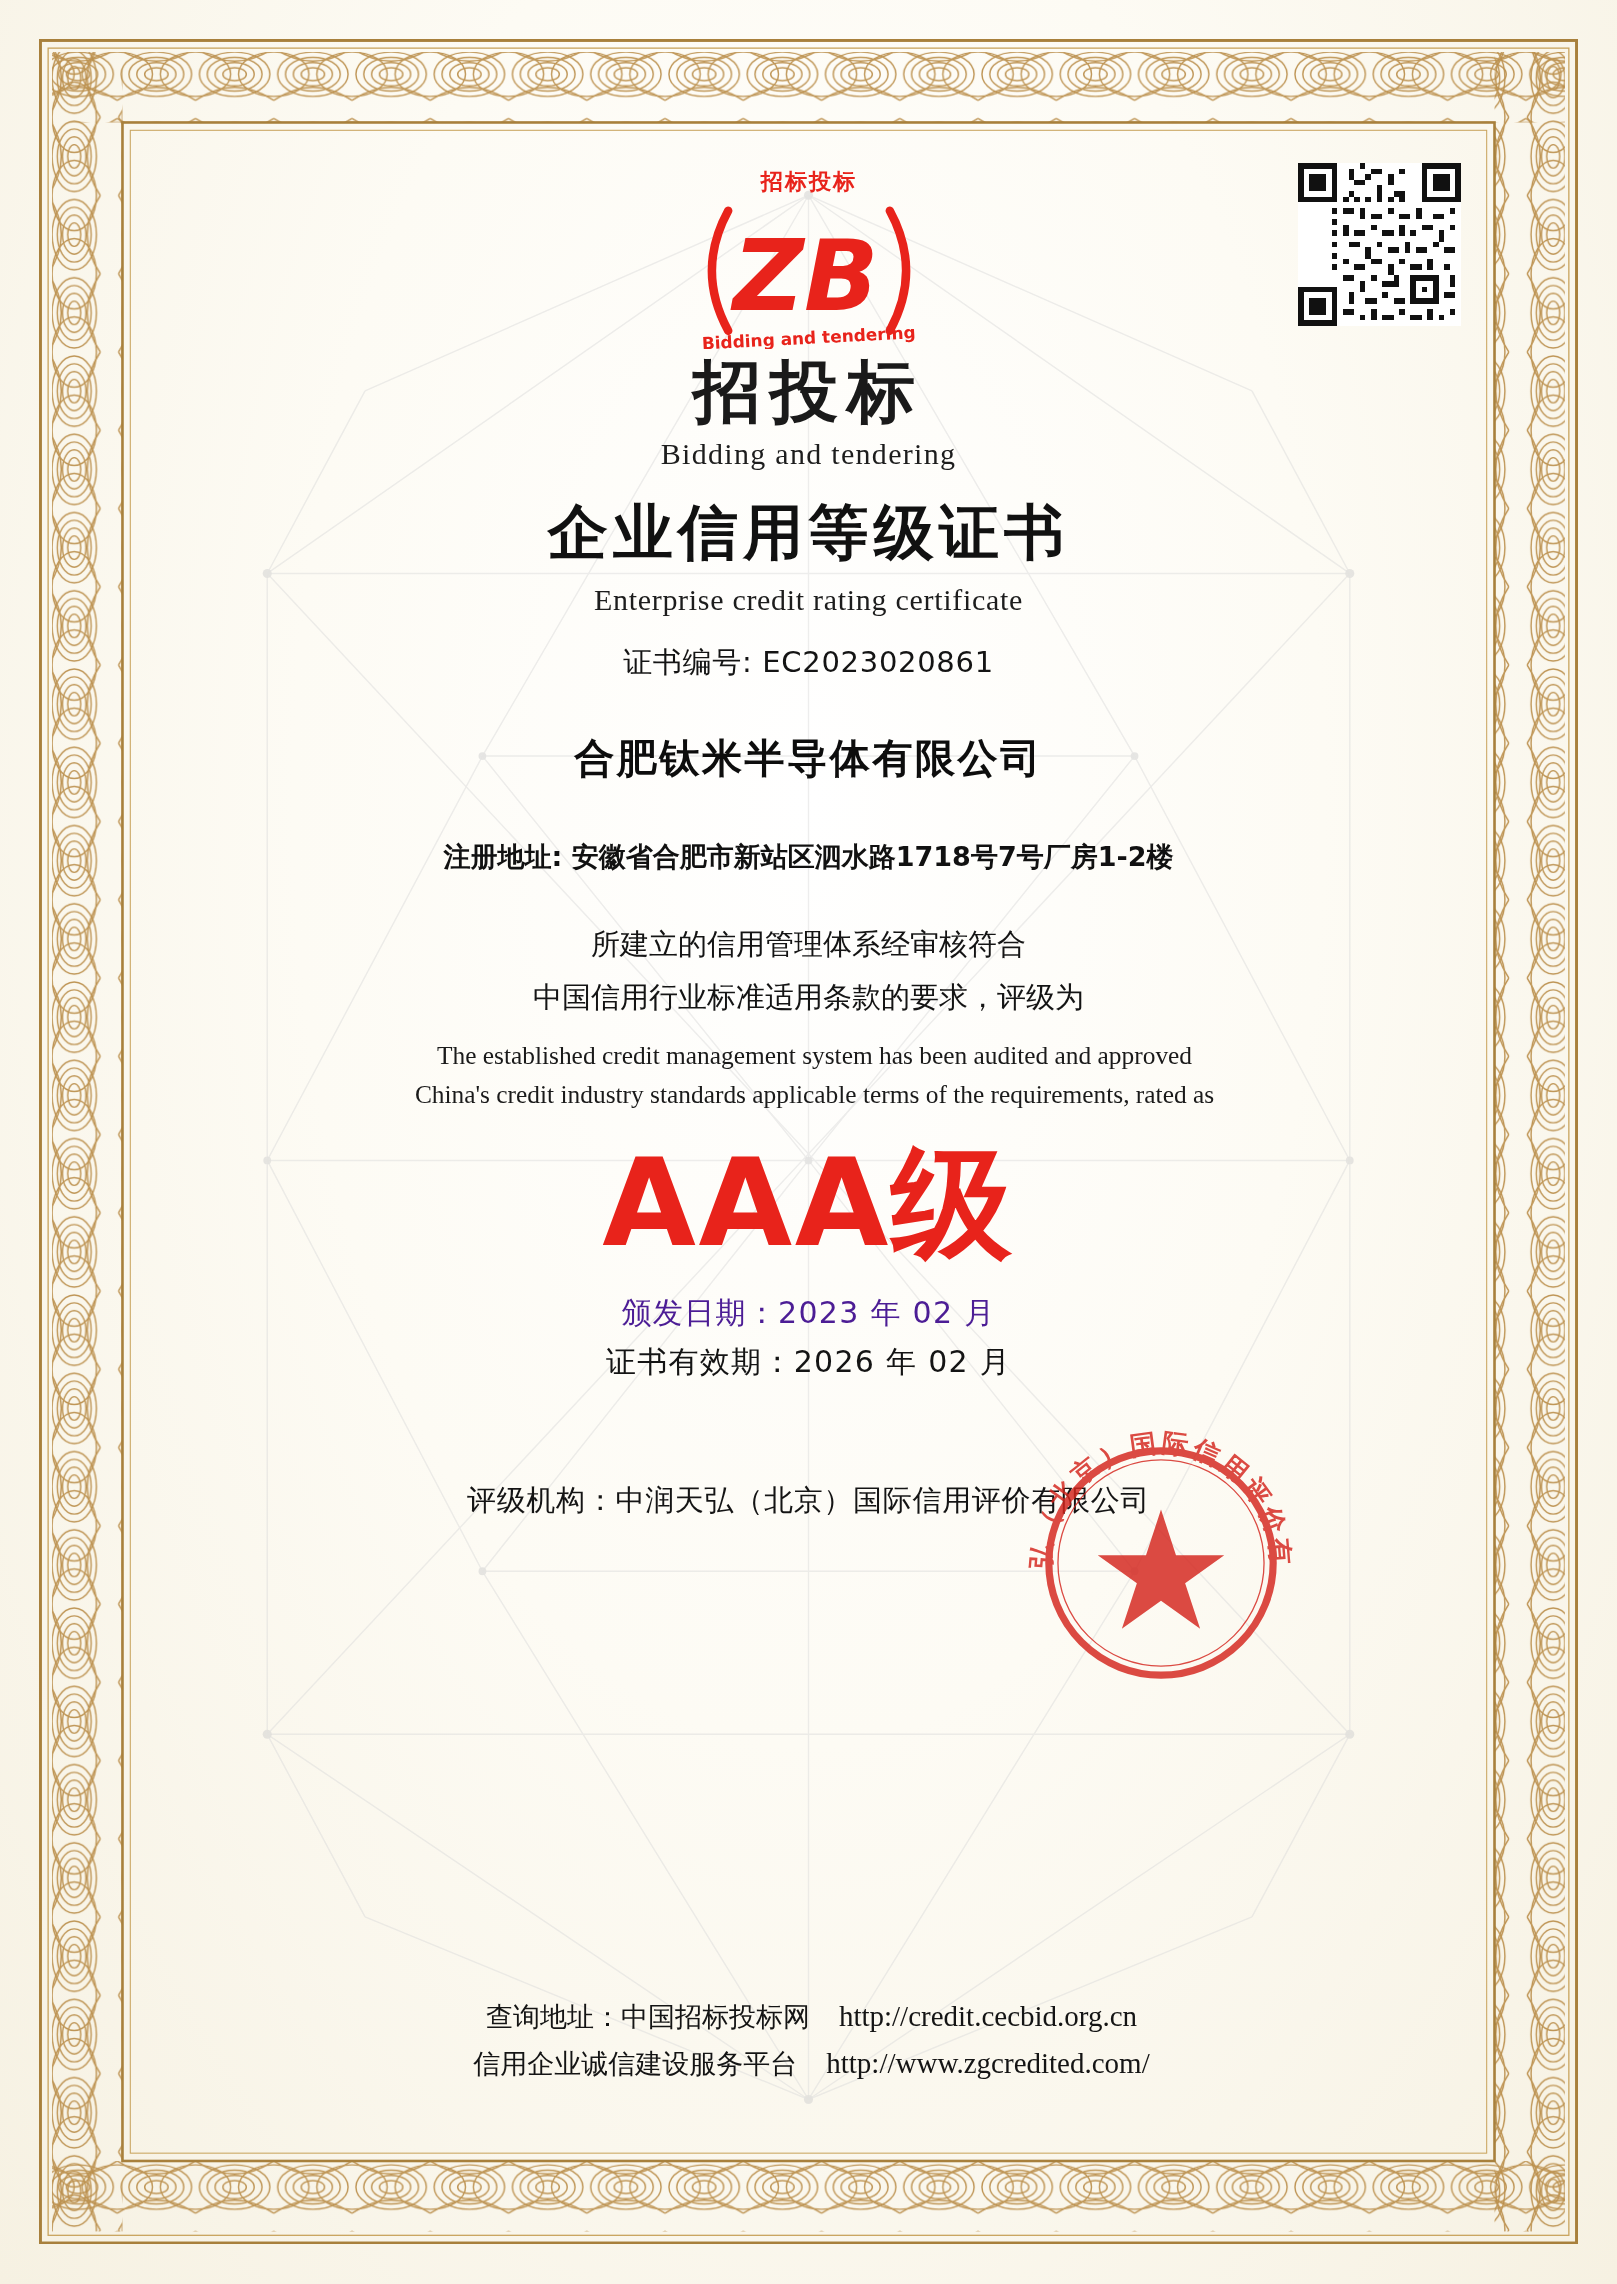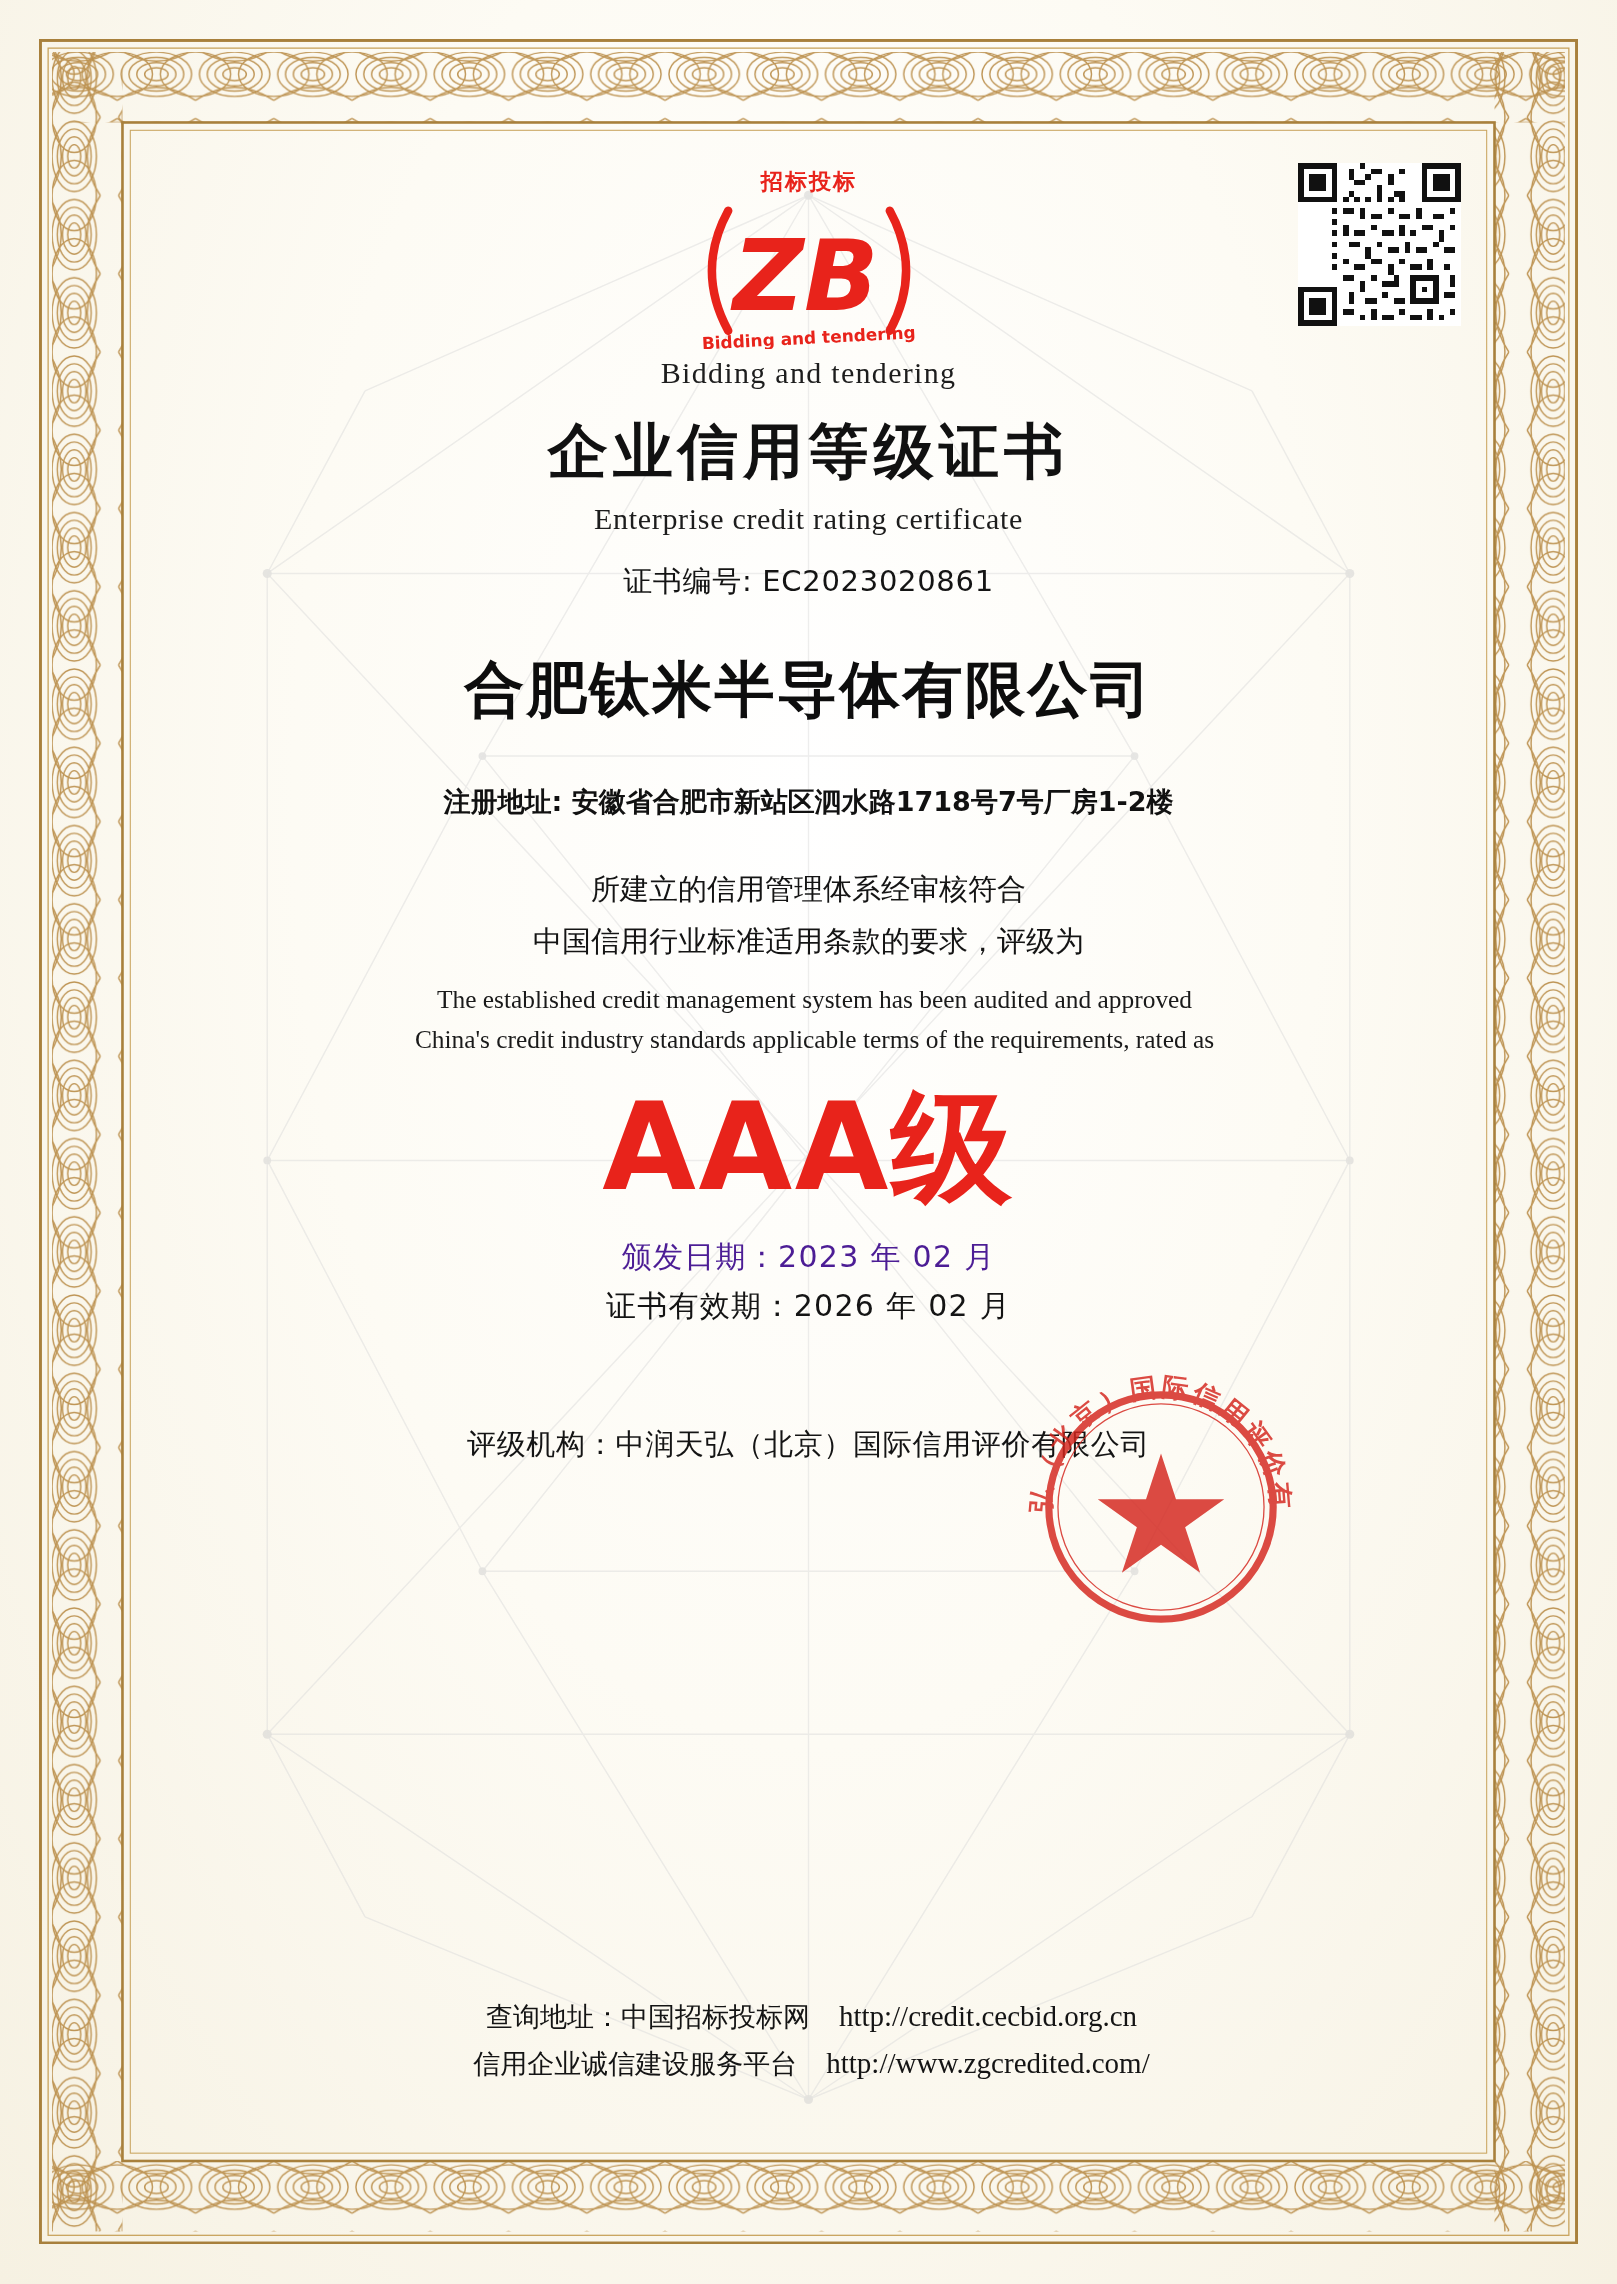--- a/index.html
+++ b/index.html
@@ -107,21 +107,21 @@
   .t-certno {
     font-family: "DejaVu Sans", sans-serif;
     font-size: 29px;
     color: #141414;
     margin-top: 26px;
     letter-spacing: 0.7px;
   }
   .t-company {
     font-family: "DejaVu Sans", sans-serif;
     font-weight: bold;
-    font-size: 60px;
+    font-size: 40px;
     letter-spacing: 2.6px;
     color: #0d0d0d;
     margin-top: 48px;
   }
   .t-address {
     font-family: "DejaVu Sans", sans-serif;
     font-weight: bold;
     font-size: 27px;
     color: #111;
     margin-top: 53px;
@@ -401,20 +401,21 @@
     <div class="logo">
       <svg width="274" height="189" viewBox="0 0 420 290">
         <text x="210" y="44" text-anchor="middle" font-family="DejaVu Sans, sans-serif" font-size="34" font-weight="bold" fill="#e8231b" letter-spacing="3">招标投标</text>
         <path d="M86 78 Q36 170 86 262" stroke="#e8231b" stroke-width="13" fill="none" stroke-linecap="round"></path>
         <path d="M334 78 Q384 170 334 262" stroke="#e8231b" stroke-width="13" fill="none" stroke-linecap="round"></path>
         <text x="205" y="230" text-anchor="middle" font-family="DejaVu Sans, sans-serif" font-style="italic" font-size="150" font-weight="bold" fill="#e8231b">ZB</text>
         <text x="210" y="282" text-anchor="middle" font-family="DejaVu Sans, sans-serif" font-size="26" font-weight="bold" fill="#e8231b" transform="rotate(-3 210 282)">Bidding and tendering</text>
       </svg>
     </div>
 
+    <div class="t-zhaotoubiao">招投标</div>
     <div class="t-bidding">Bidding and tendering</div>
 
     <div class="t-title-cn">企业信用等级证书</div>
     <div class="t-title-en">Enterprise credit rating certificate</div>
 
     <div class="t-certno">证书编号: EC2023020861</div>
 
     <div class="t-company">合肥钛米半导体有限公司</div>
 
     <div class="t-address">注册地址: 安徽省合肥市新站区泗水路1718号7号厂房1-2楼</div>

